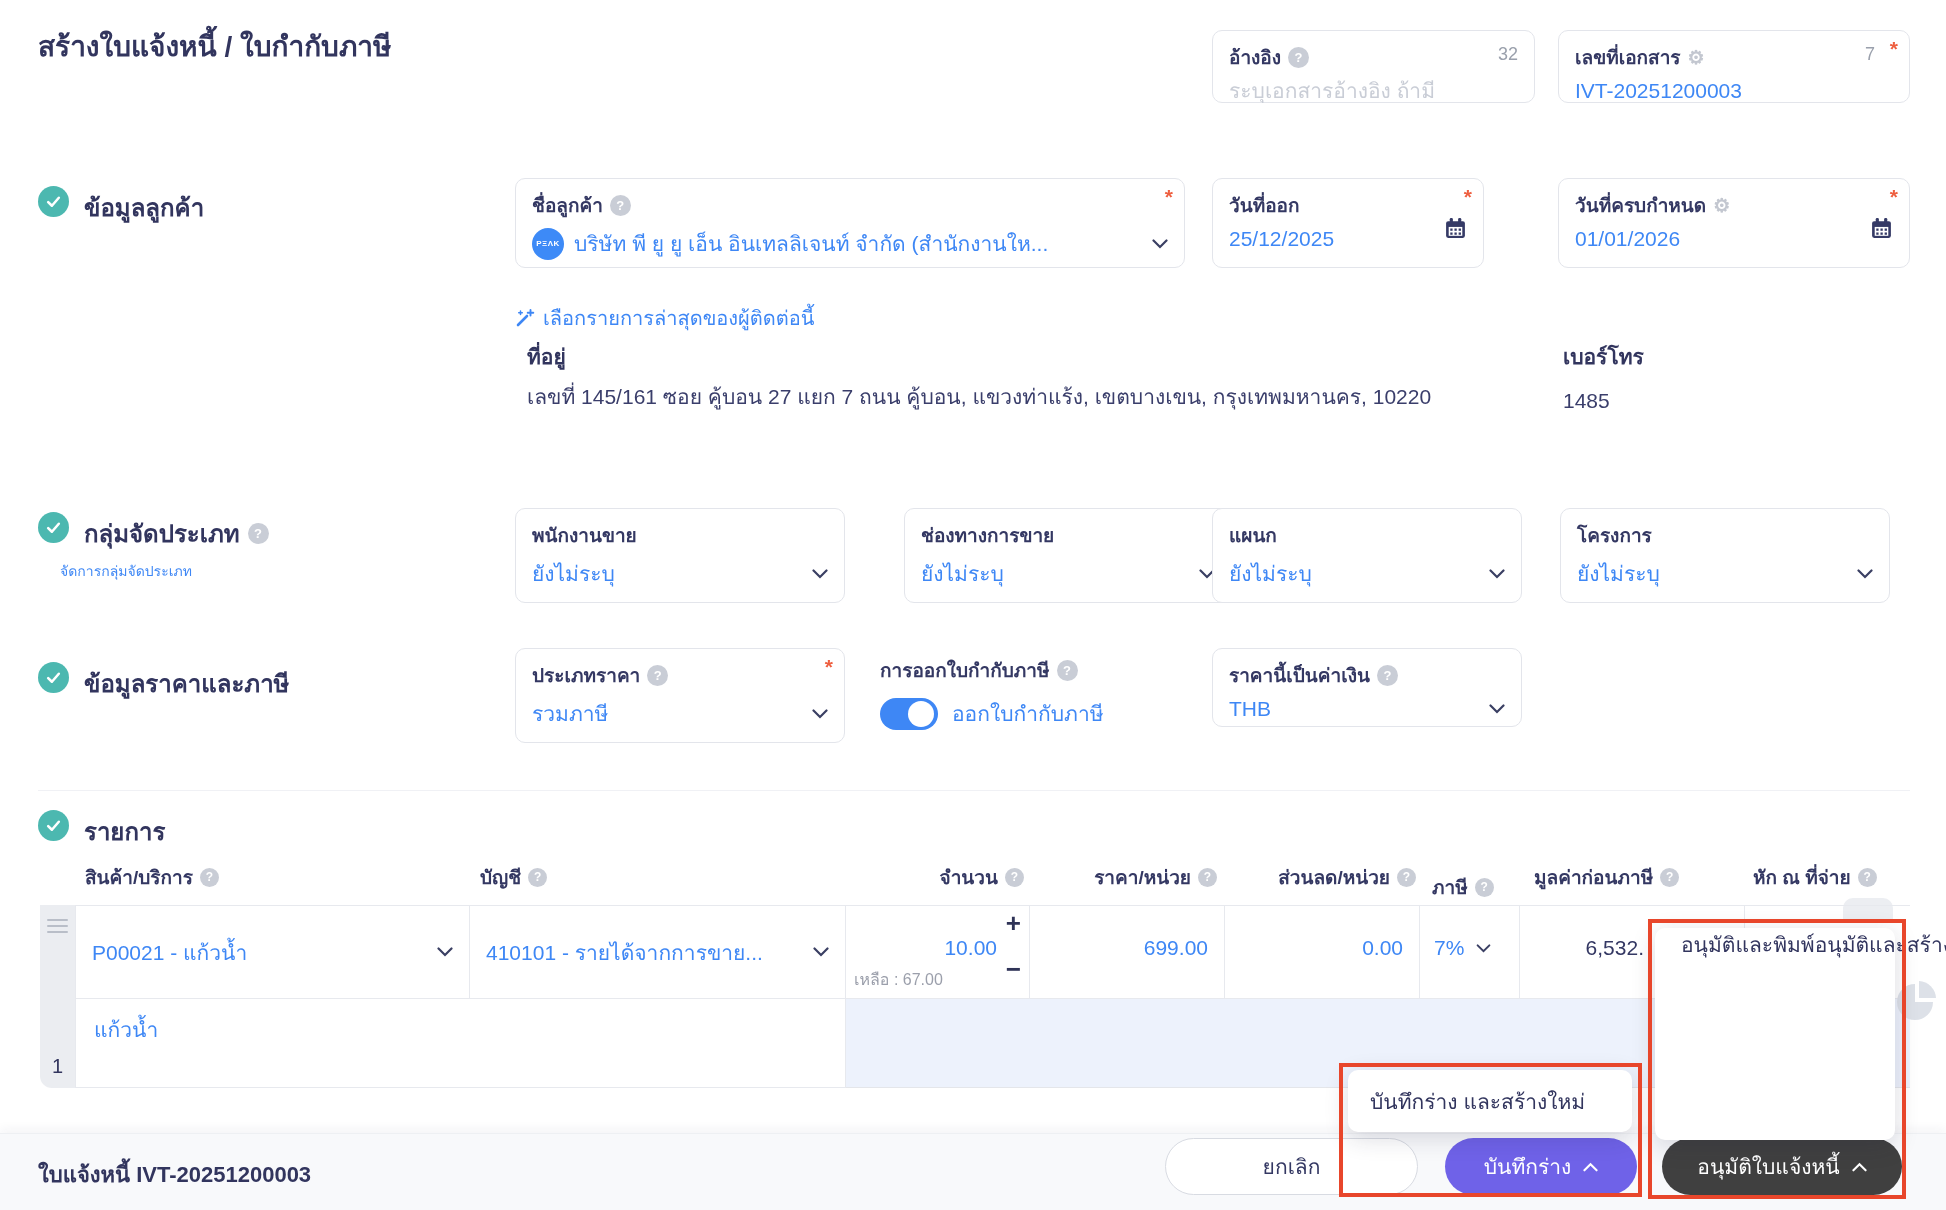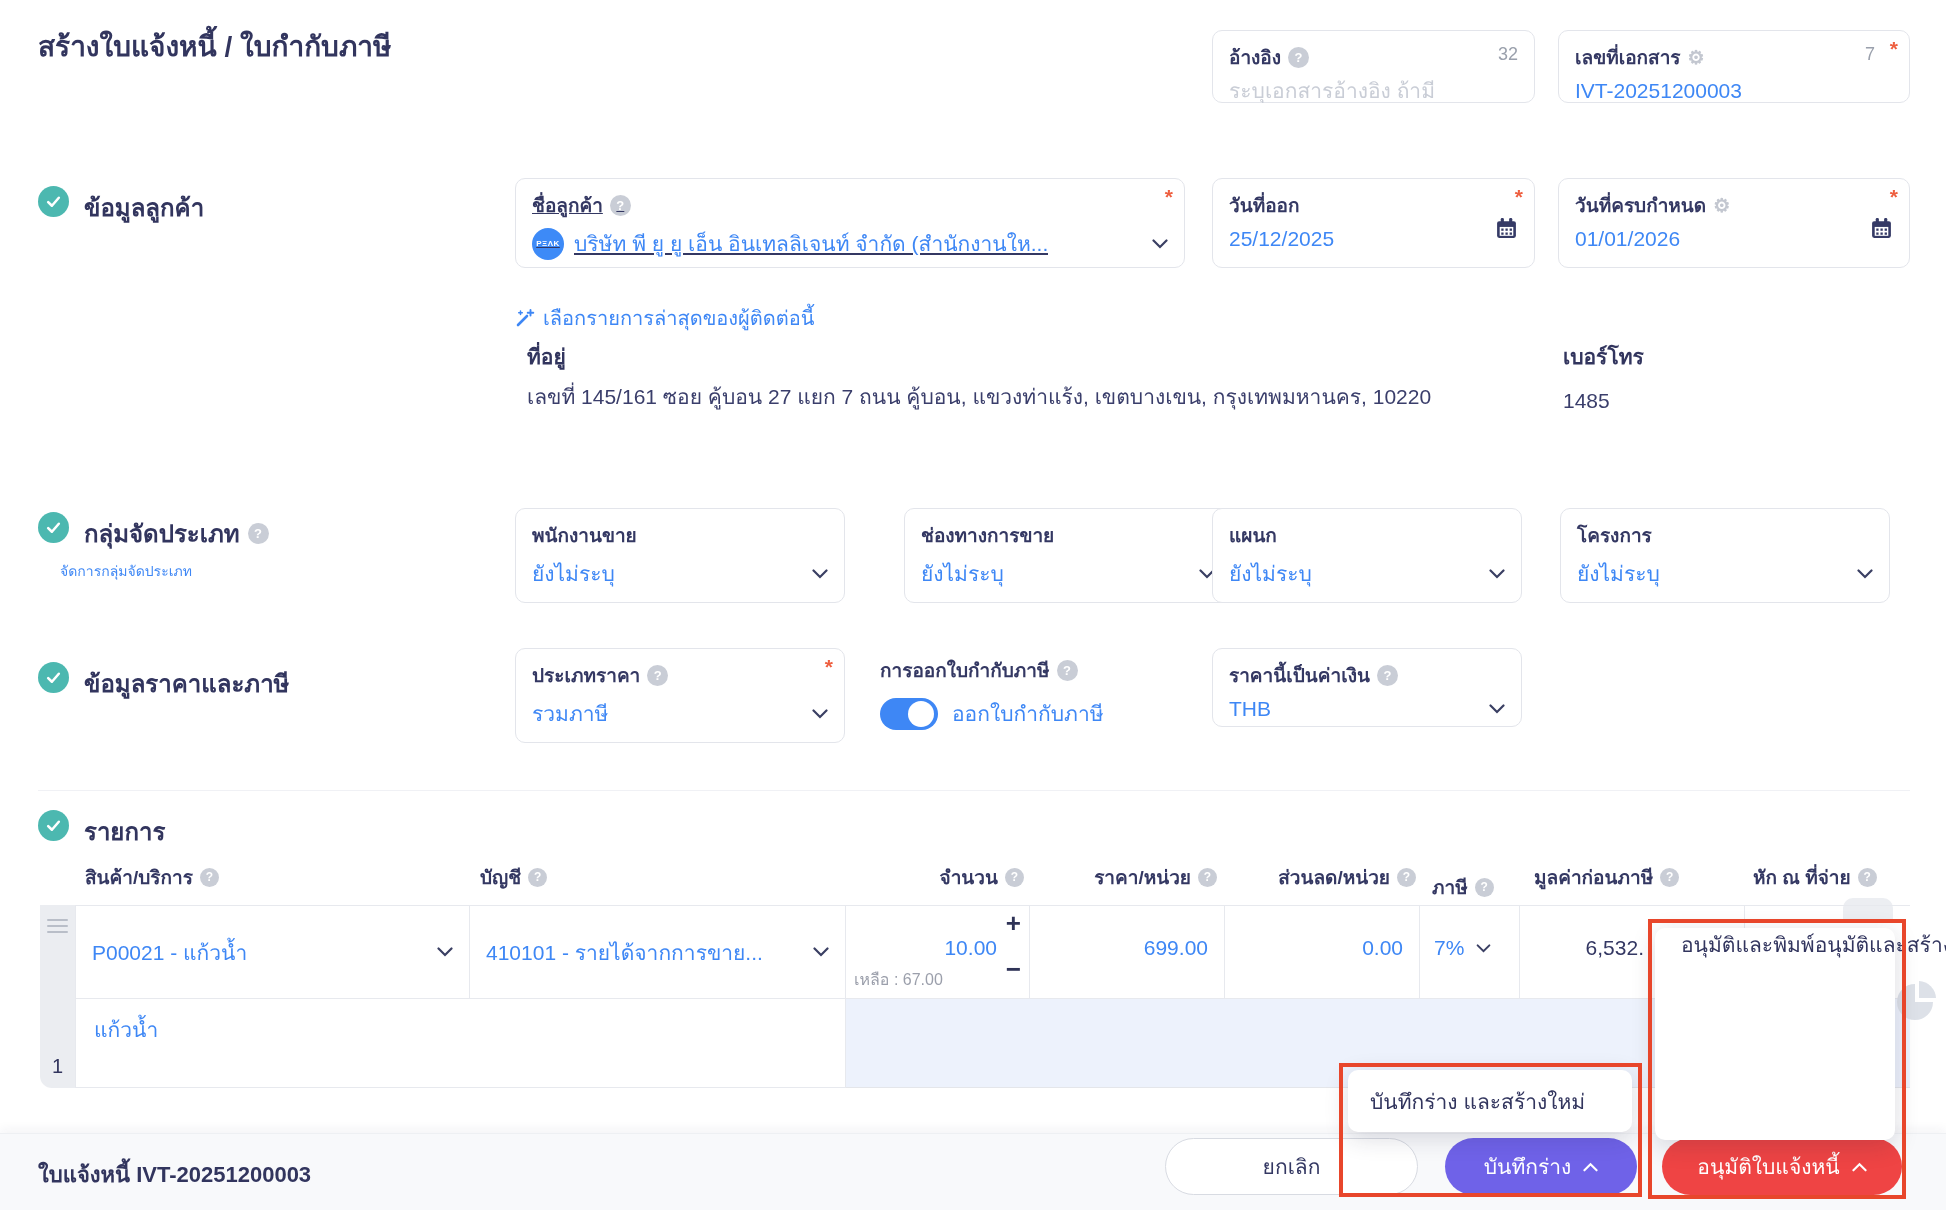--- a/index.html
+++ b/index.html
@@ -70,21 +70,21 @@
   .col-tab { position:absolute; left:1843px; top:898px; width:50px; height:24px; background:#eceef2; border-radius:10px 10px 0 0; }
 
   
   .footer-bar { position:absolute; left:0; bottom:0; width:1946px; height:77px; background:#f8f9fb;
                 border-top:1px solid #eef0f3; box-shadow:0 -4px 10px rgba(40,40,80,.05); }
   .footer-doc { position:absolute; left:38px; top:23px; font-size:22px; font-weight:bold; color:#32355e; }
   .btn { position:absolute; top:1138px; height:57px; border-radius:29px; display:flex; align-items:center; justify-content:center;
          gap:12px; font-size:21px; cursor:pointer; z-index:20; white-space:nowrap; }
   .btn-cancel { left:1165px; width:253px; background:#fff; border:1px solid #d8dbe2; color:#343863; }
   .btn-draft { left:1445px; width:192px; background:#6f62e8; color:#fff; }
-  .btn-approve { left:1662px; width:240px; background:#ef4444; color:#fff; }
+  .btn-approve { left:1662px; width:240px; background:#404040; color:#fff; }
 
   
   .menu { position:absolute; background:#fff; border-radius:10px; box-shadow:0 6px 24px rgba(30,30,60,.16); z-index:40; }
   .menu-save { left:1348px; top:1070px; width:284px; height:62px; display:flex; align-items:center; padding-left:22px; }
   .menu-approve { left:1655px; top:928px; width:240px; height:212px; display:flex; justify-content:space-evenly; padding-left:26px; }
   .menu-item { font-size:21px; color:#32355e; cursor:pointer; white-space:nowrap; }
   .redbox { position:absolute; border:4px solid #e8462b; z-index:50; pointer-events:none; }
   .redbox-left { left:1339px; top:1063px; width:303px; height:134px; }
   .redbox-right { left:1648px; top:919px; width:258px; height:280px; }
 
@@ -119,38 +119,38 @@
       </div>
   </div>
 
   <div class="check-circle" style="left:38px; top:186px;">
     <svg width="17" height="17" viewBox="0 0 16 16">
         <path d="M3 8.5 L6.5 12 L13 4.5" stroke="#fff" stroke-width="2.4" fill="none" stroke-linecap="round" stroke-linejoin="round"></path>
       </svg>
   </div>
   <div class="section-title" style="left:84px; top:188px;">ข้อมูลลูกค้า</div>
 
-  <div class="fieldbox" style="left:515px; top:178px; width:670px; height:90px;text-decoration:underline;">
+  <div class="fieldbox" style="left:515px; top:178px; width:670px; height:90px;">
     <div class="fieldlabel">
       <span>ชื่อลูกค้า</span>
       <span class="help">?</span>
     </div>
     <span class="asterisk">*</span>
     <div class="fieldvalue">
       <span style="display:flex; align-items:center; overflow:hidden;">
         <span class="avatar">PΞΛK</span>
         <span class="val" style="max-width:560px;">บริษัท พี ยู ยู เอ็น อินเทลลิเจนท์ จำกัด (สำนักงานให...</span>
       </span>
       <svg width="16" height="10" viewBox="0 0 16 10">
           <path d="M1.5 1.5 L8 8 L14.5 1.5" stroke="#3a3f63" stroke-width="2.2" fill="none" stroke-linecap="round"></path>
         </svg>
     </div>
   </div>
 
-  <div class="fieldbox" style="left:1212px; top:178px; width:323px; height:90px;">
+  <div class="fieldbox" style="left:1212px; top:178px; width:272px; height:90px;">
     <div class="fieldlabel">
         <span>วันที่ออก</span>
       </div>
     <span class="asterisk">*</span>
     <div class="fieldvalue">
         <span class="val">25/12/2025</span>
       </div>
     <span class="cal-icon">
       <svg width="23" height="23" viewBox="0 0 22 22">
           <rect x="2" y="4" width="18" height="16" rx="2" fill="#353a66"></rect>

